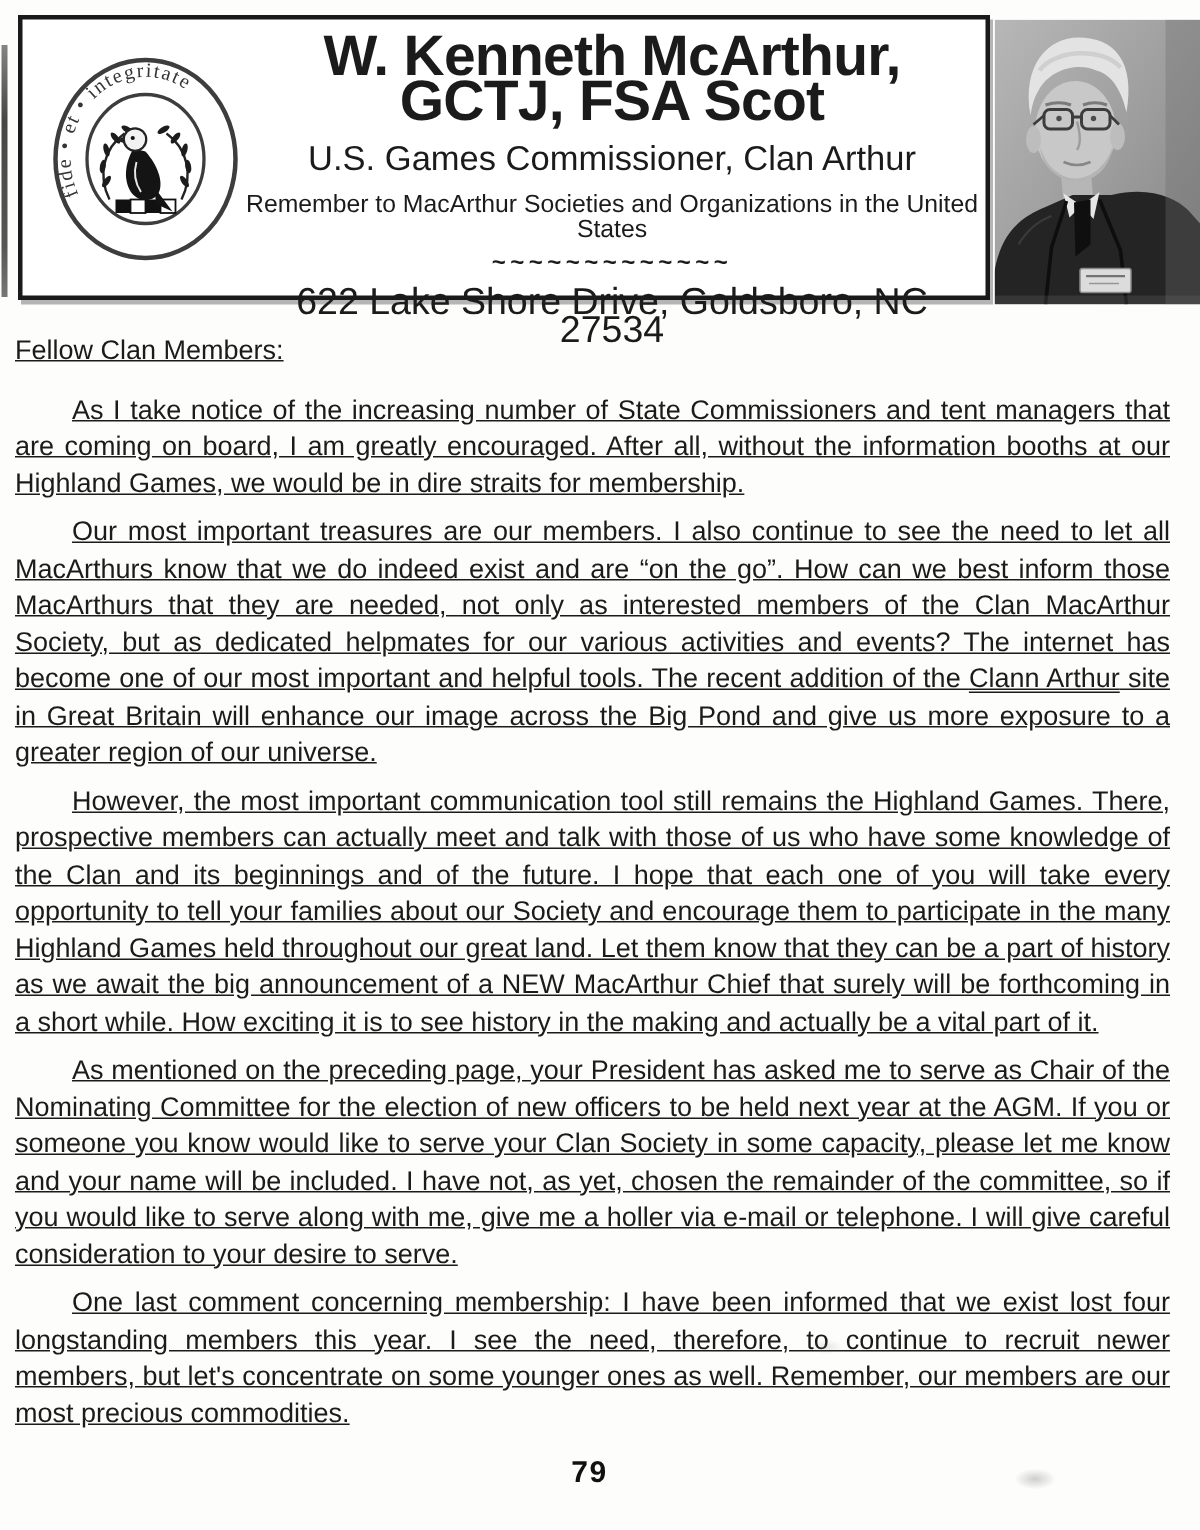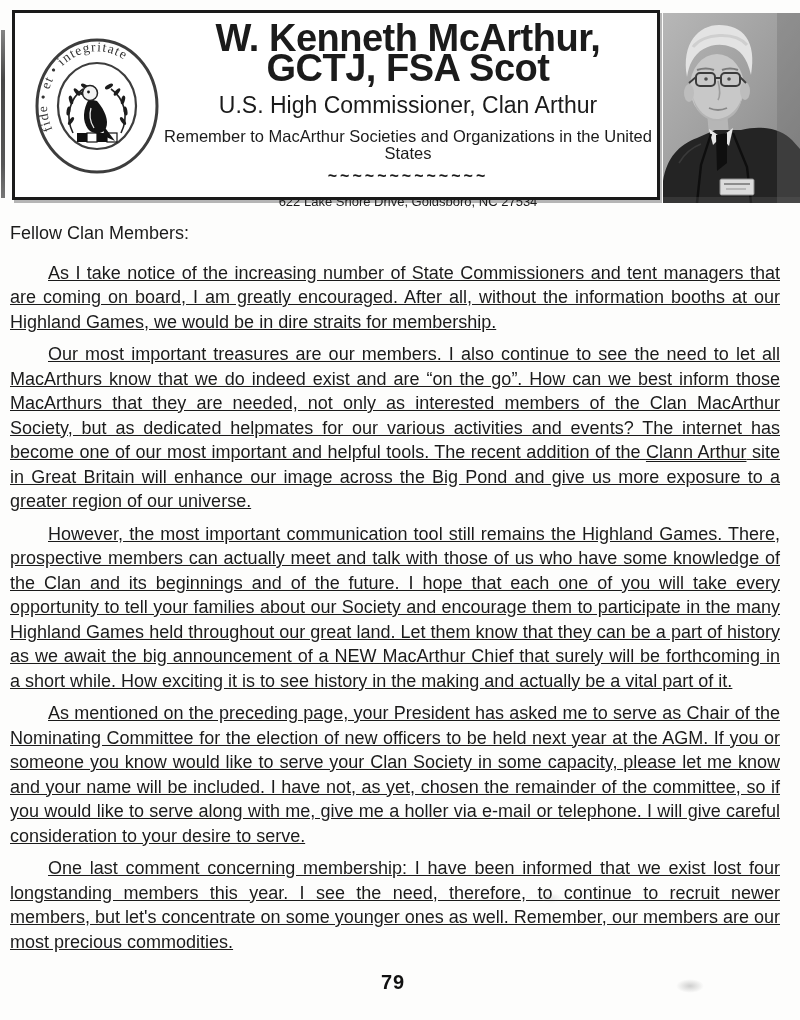--- a/index.html
+++ b/index.html
@@ -27,34 +27,34 @@
     position: absolute; left: 12px; top: 10px; width: 648px; height: 190px;
     box-sizing: border-box; border: 3px solid #1a1a1a; background: #ffffff;
     box-shadow: 2px 3px 0 rgba(110,110,110,.5);
   }
   .crest { position: absolute; left: 12px; top: 16px; }
   .lh-text { position: absolute; left: 148px; right: 4px; top: 0; text-align: center; }
   .lh-name    { margin-top: 10px; font-size: 38px; font-weight: bold; line-height: 30px; letter-spacing: -0.5px; }
   .lh-title   { margin-top: 10px; font-size: 23px; line-height: 24px; }
   .lh-subtitle{ margin-top: 11px; font-size: 16.5px; line-height: 17px; }
   .lh-tildes  { margin-top: 6px;  font-size: 16px; font-weight: bold; letter-spacing: 3px; line-height: 16px; }
-  .lh-address { margin-top: 8px;  font-size: 13px; line-height: 19px; }
+  .lh-address { margin-top: 8px;  font-size: 25px; line-height: 19px; }
   .lh-contact { margin-top: 6px;  font-size: 18.5px; line-height: 19px; }
 
   .photo {
     position: absolute; left: 663px; top: 13px; width: 137px; height: 190px;
     overflow: hidden;
   }
 
   
   .letter-body {
     position: absolute; left: 10px; top: 221px; width: 782px;
     font-size: 18px; line-height: 24.5px; text-align: justify;
   }
-  .salutation { margin: 0 0 15px 0; text-align: left; }
+  .salutation { margin: 0 0 15px 0; text-align: left; text-decoration: underline; }
   .para { margin: 0 12px 8px 0; text-indent: 38px; text-decoration: underline; }
   .ul { text-decoration: underline; text-underline-offset: 3px; }
 
   .pageno {
     position: absolute; left: -14px; right: 0; top: 971px; text-align: center;
     font-size: 20px; font-weight: bold; letter-spacing: 1px; color: #111;
   }
 </style>
 </head>
 <body>
@@ -96,21 +96,21 @@
         <path d="M 62,70 C 56,80 55,92 61,100 C 66,106 76,106 79,99 C 82,92 78,81 70,72 Z" fill="#141414"></path>
         <path d="M 64,79 C 62,86 63,93 67,99" stroke="#e8e8e8" stroke-width="1.3" fill="none"></path>
         <circle cx="63" cy="64" r="7.5" fill="#f2f2f2" stroke="#222" stroke-width="1.5"></circle>
         <circle cx="61.5" cy="63" r="1.4" fill="#111"></circle>
         <path d="M 56,62 L 50,64.5 L 56,66.5 Z" fill="#222"></path>
       </g>
     </svg>
 
     <div class="lh-text">
       <div class="lh-name">W. Kenneth McArthur, GCTJ, FSA Scot</div>
-      <div class="lh-title">U.S. High Commissioner, Clan Arthur</div>
+      <div class="lh-title">U.S. Games Commissioner, Clan Arthur</div>
       <div class="lh-subtitle">Remember to MacArthur Societies and Organizations in the United States</div>
       <div class="lh-tildes">~~~~~~~~~~~~~</div>
       <div class="lh-address">622 Lake Shore Drive, Goldsboro, NC  27534</div>
     </div>
   </div>
 
   <div class="photo">
     <svg width="137" height="190" viewBox="0 0 137 190">
       <defs>
         <linearGradient id="pbg" x1="0" y1="0" x2="1" y2="1">

